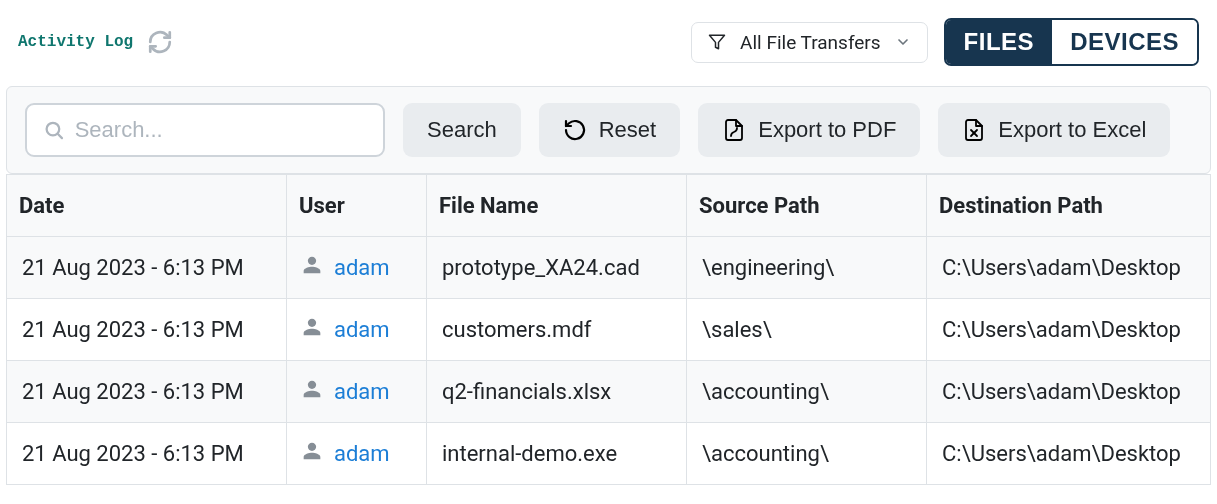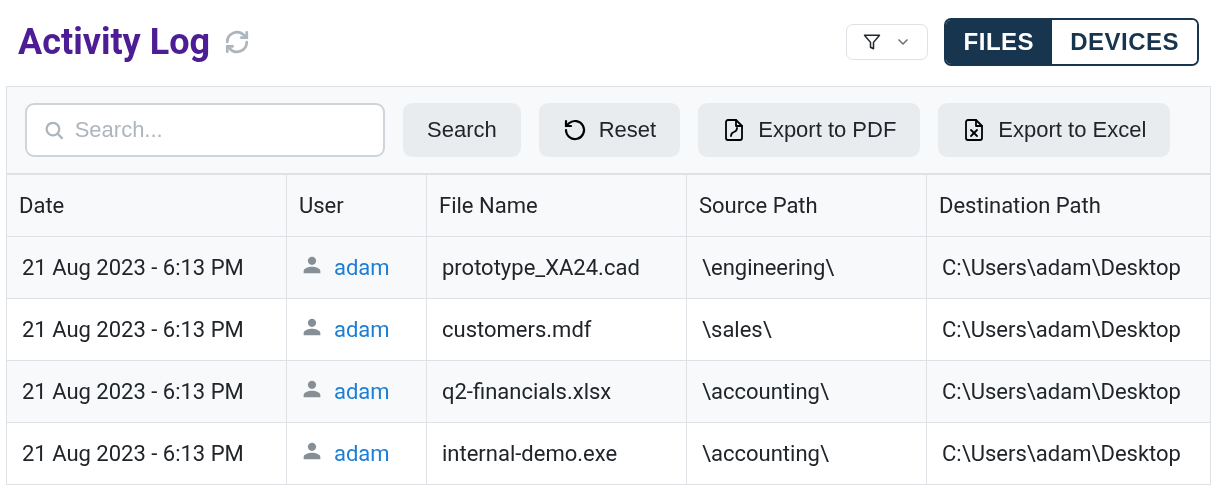--- a/index.html
+++ b/index.html
@@ -14,23 +14,24 @@
       align-items: center;
       justify-content: space-between;
       padding: 18px 18px 20px 18px;
     }
     .header-left {
       display: flex;
       align-items: center;
       gap: 14px;
     }
     .page-title {
-      font-size: 36px;
+      font-size: 16px;
       font-weight: 700;
-      color: #4c1d95;
+      color: #0f766e;
+      font-family: Liberation Mono, monospace;
     }
     .refresh-icon {
       width: 26px;
       height: 26px;
       color: #adb5bd;
       cursor: pointer;
       display: flex;
       align-items: center;
       justify-content: center;
     }
@@ -71,21 +72,21 @@
     .toggle-btn.active {
       background: #17354f;
       color: #fff;
     }
     .toolbar {
       display: flex;
       align-items: center;
       gap: 18px;
       background: #f8f9fa;
       border: 1px solid #dee2e6;
-      border-radius: 0;
+      border-radius: 6px;
       padding: 16px 18px;
       margin: 0 6px;
     }
     .search-box {
       display: flex;
       align-items: center;
       gap: 10px;
       border: 2px solid #ced4da;
       border-radius: 9px;
       padding: 12px 16px;
@@ -114,21 +115,21 @@
     }
     .btn svg { flex-shrink: 0; }
     .table {
       width: calc(100% - 12px);
       margin: 0 6px;
       border-collapse: collapse;
       font-size: 22px;
     }
     .table th {
       text-align: left;
-      font-weight: 400;
+      font-weight: 700;
       color: #212529;
       background: #f8f9fa;
       border: 1px solid #dee2e6;
       padding: 18px 12px;
       font-size: 22px;
     }
     .table td {
       border: 1px solid #dee2e6;
       padding: 18px 15px;
       font-size: 22px;
@@ -164,20 +165,21 @@
         <path d="M21 12a9 9 0 0 1-15.4 6.4L3 16"></path>
           <path d="M3 21v-5h5"></path>
       </svg>
     </span>
   </div>
   <div class="header-right">
     <div class="filter-dropdown">
       <svg width="18" height="18" viewBox="0 0 24 24" fill="none" stroke="#212529" stroke-width="2" stroke-linecap="round" stroke-linejoin="round">
         <polygon points="22 3 2 3 10 12.5 10 19 14 21 14 12.5 22 3"></polygon>
       </svg>
+      <span>All File Transfers</span>
       <svg width="16" height="16" viewBox="0 0 24 24" fill="none" stroke="#6c757d" stroke-width="2.5" stroke-linecap="round" stroke-linejoin="round">
         <polyline points="6 9 12 15 18 9"></polyline>
       </svg>
     </div>
     <div class="toggle-group">
       <button class="toggle-btn active">FILES</button>
       <button class="toggle-btn">DEVICES</button>
     </div>
   </div>
 </div>

